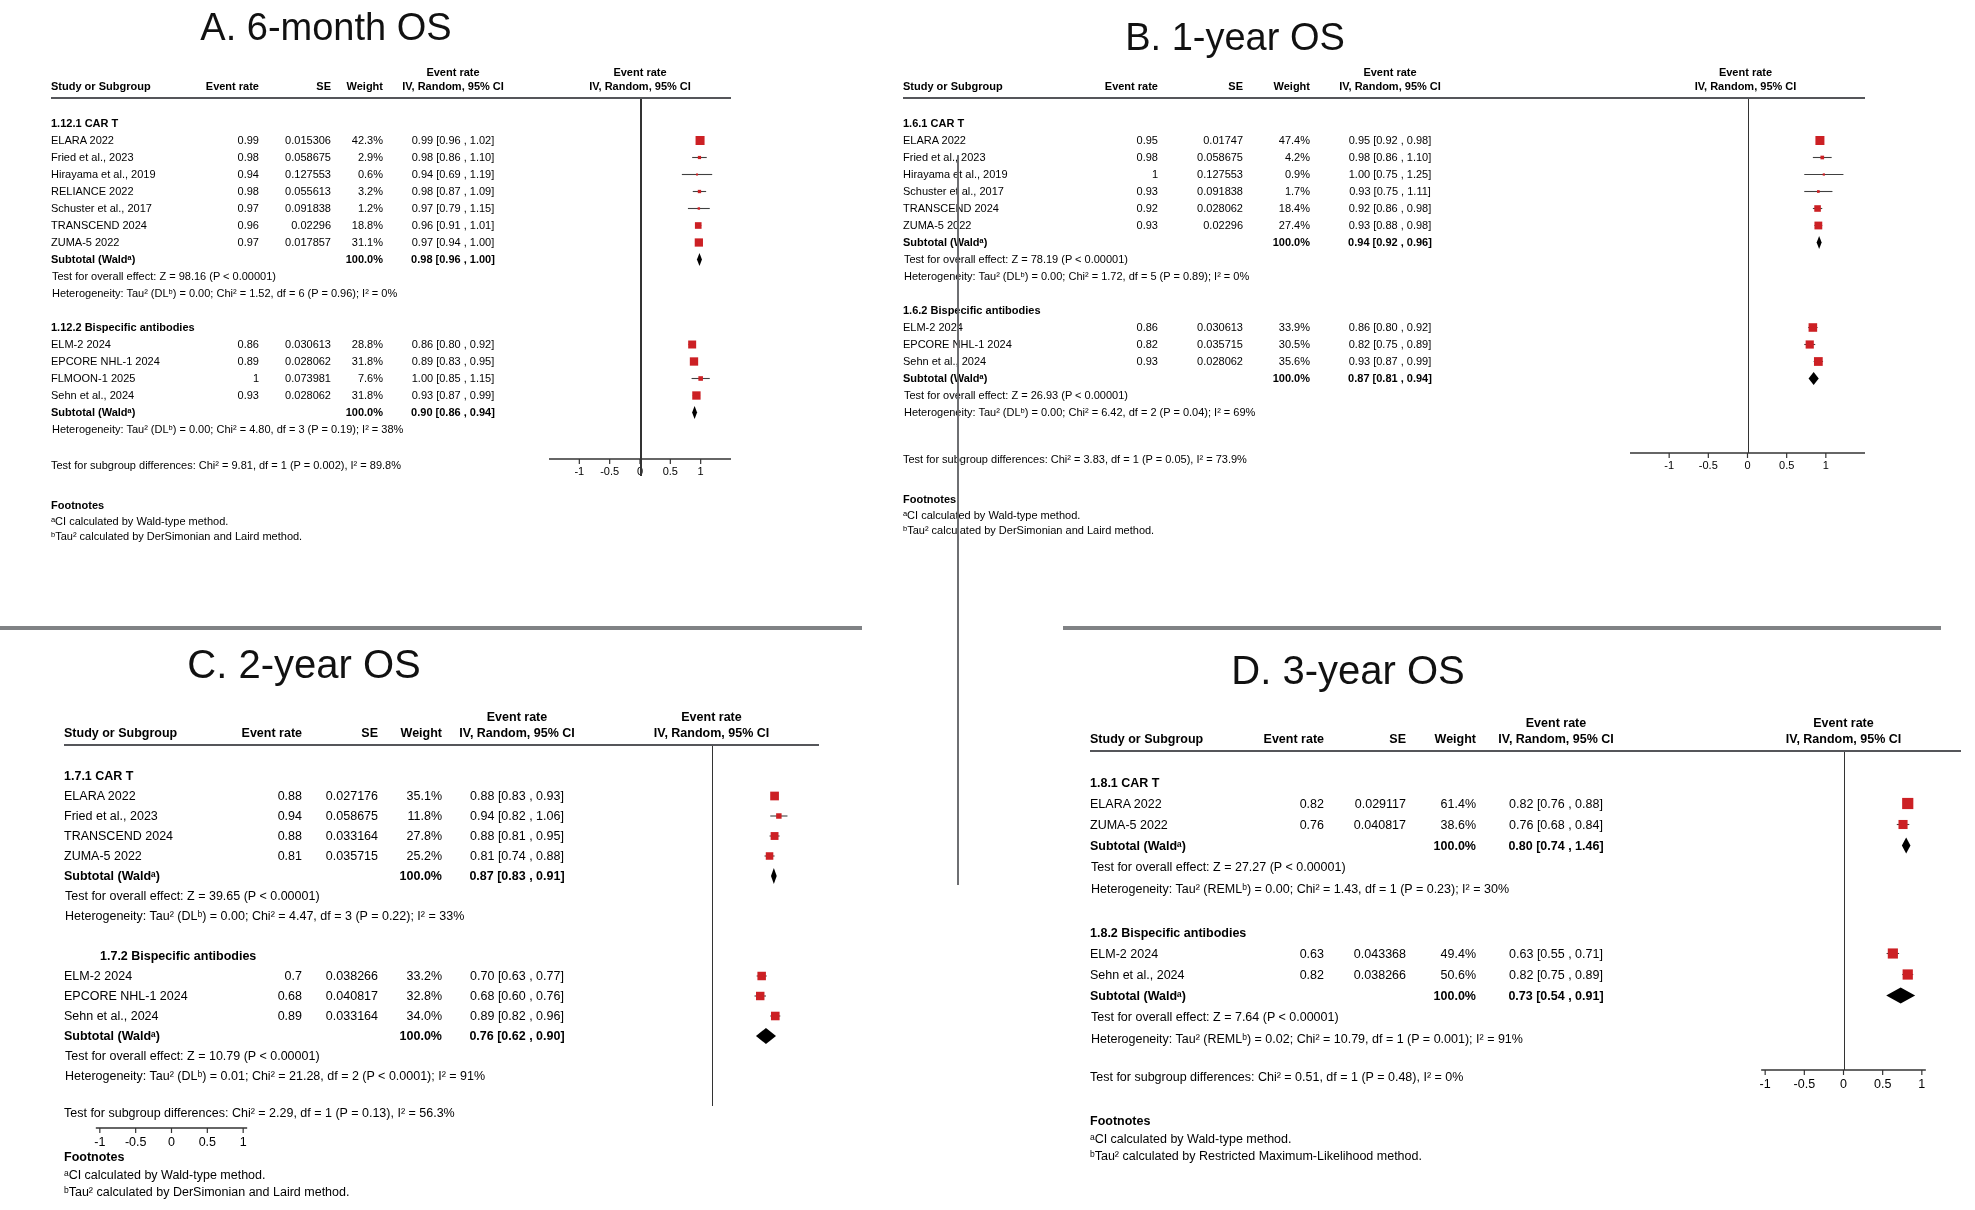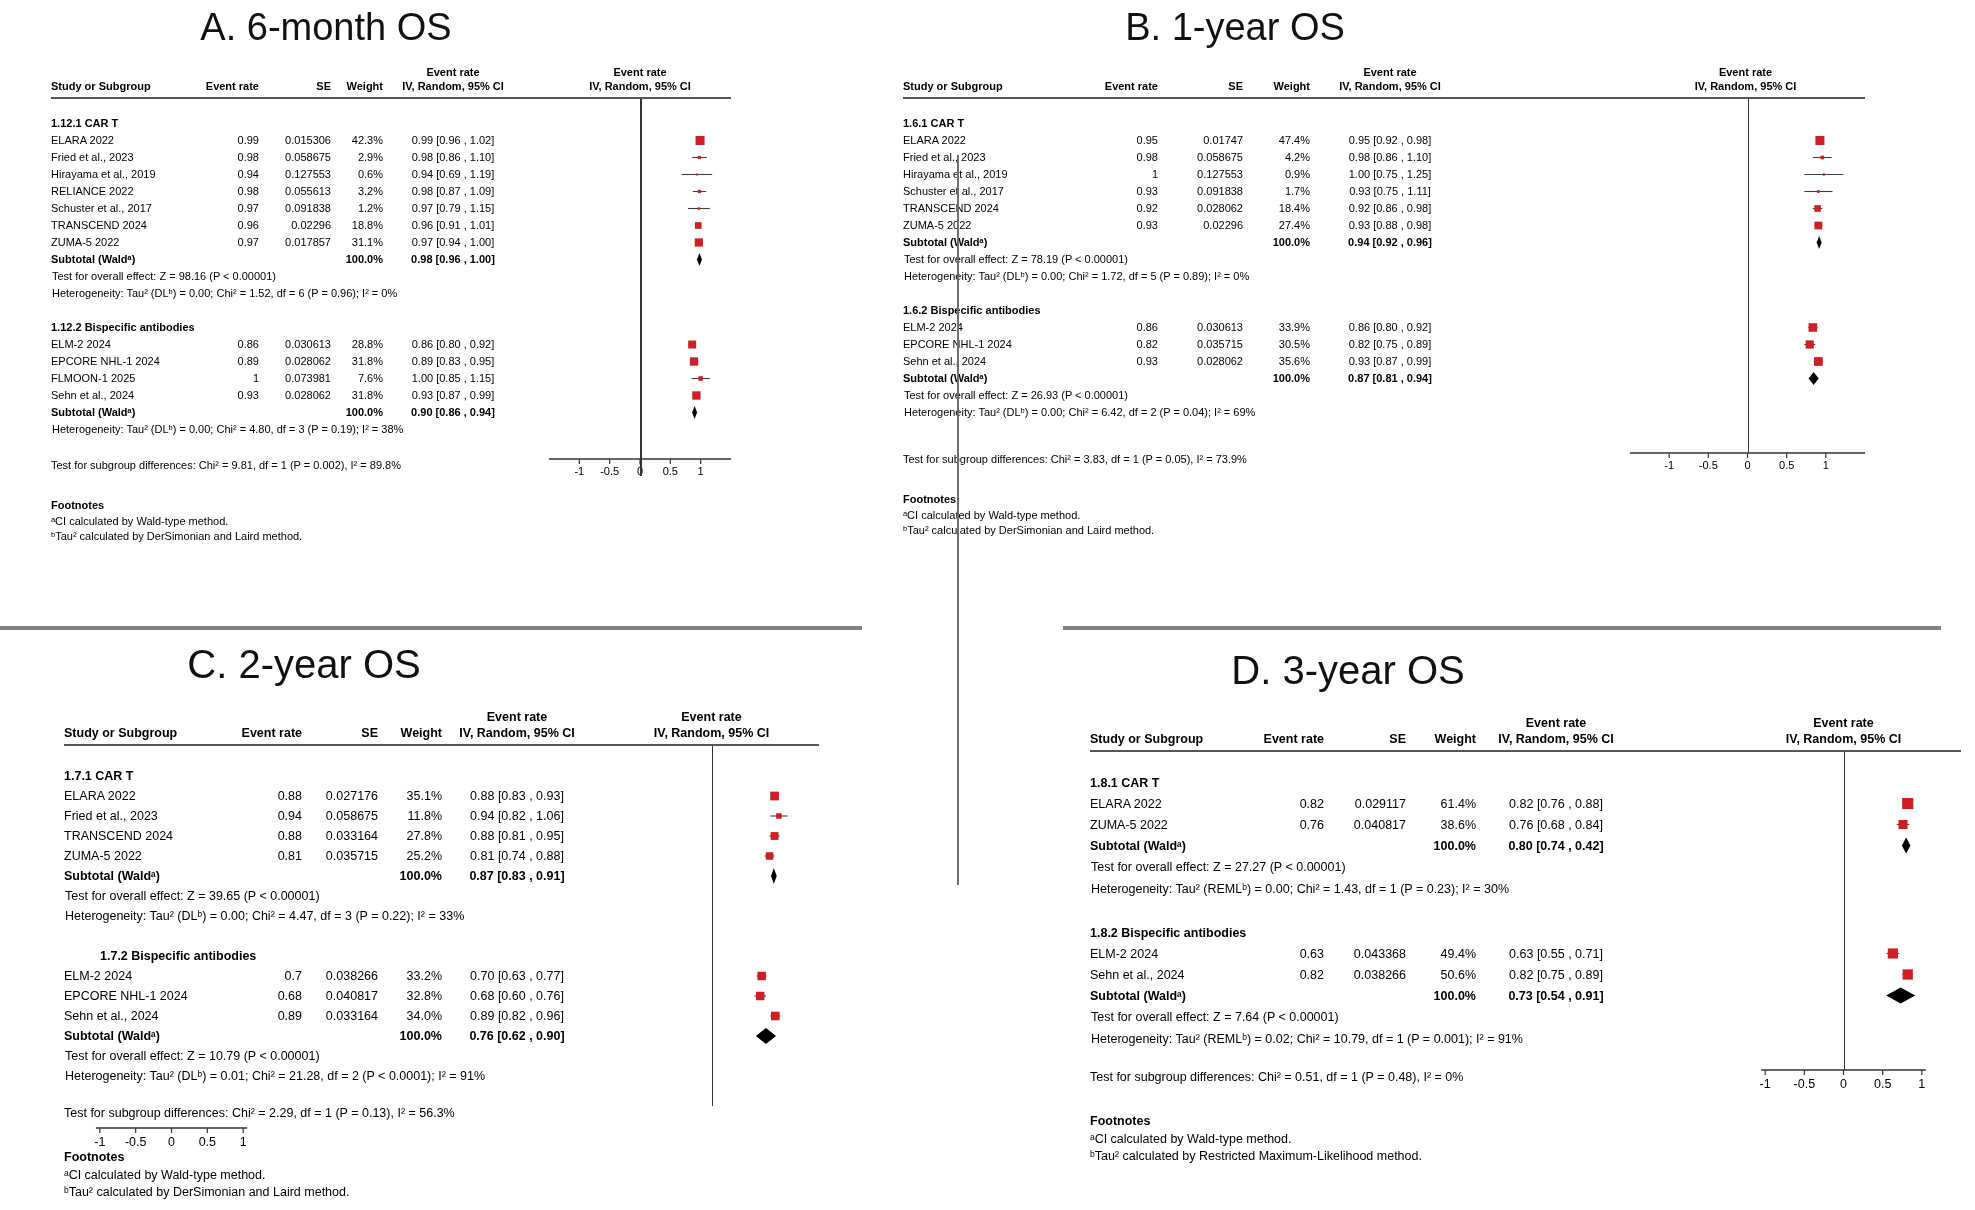--- a/index.html
+++ b/index.html
@@ -286,21 +286,21 @@
       </div>
     </div>
   <div class="footnotes">
     <div class="fn-title">Footnotes</div>
     <div class="fn-line">ᵃCI calculated by Wald-type method.</div>
     <div class="fn-line">ᵇTau² calculated by DerSimonian and Laird method.</div>
   </div>
 </div>
 
 <div class="panel panel-b" id="panel-b" style="left:903px;top:6px;">
-  <div class="panel-title" style="left:332px;">B. 1-year OS</div>
+  <div class="panel-title" style="left:332px;margin-top:10px;">B. 1-year OS</div>
   <div class="phead">
     <div class="col name th">Study or Subgroup</div>
     <div class="col rate th">Event rate</div>
     <div class="col se th">SE</div>
     <div class="col weight th">Weight</div>
     <div class="col ci th two">
         <span>Event rate</span>
         <span>IV, Random, 95% CI</span>
       </div>
     <div class="col spacer"></div>
@@ -755,21 +755,21 @@
             <line x1="170.76666666666668" x2="183.29999999999998" y1="10.5" y2="10.5" stroke="#404040" stroke-width="1.1"></line>
             <rect x="172.49495494591096" y="5.961621612577642" width="9.076756774844716" height="9.076756774844716" fill="#cc2024"></rect>
           </svg>
         </div>
       </div>
       <div class="row" style="height: 21px;">
         <div class="col name bold">Subtotal (Waldᵃ)</div>
         <div class="col rate"></div>
         <div class="col se"></div>
         <div class="col weight bold">100.0%</div>
-        <div class="col ci bold">0.80 [0.74 , 0.42]</div>
+        <div class="col ci bold">0.80 [0.74 , 1.46]</div>
         <div class="col spacer"></div>
         <div class="col plot">
           <svg width="235" height="21" class="plotsvg">
             <polygon points="175.85833333333332,10.5 180.16666666666666,2.5 184.475,10.5 180.16666666666666,18.5" fill="#000000"></polygon>
           </svg>
         </div>
       </div>
       <div class="row" style="height: 22px;">
         <div class="statline">Test for overall effect: Z = 27.27 (P &lt; 0.00001)</div>
       </div>

